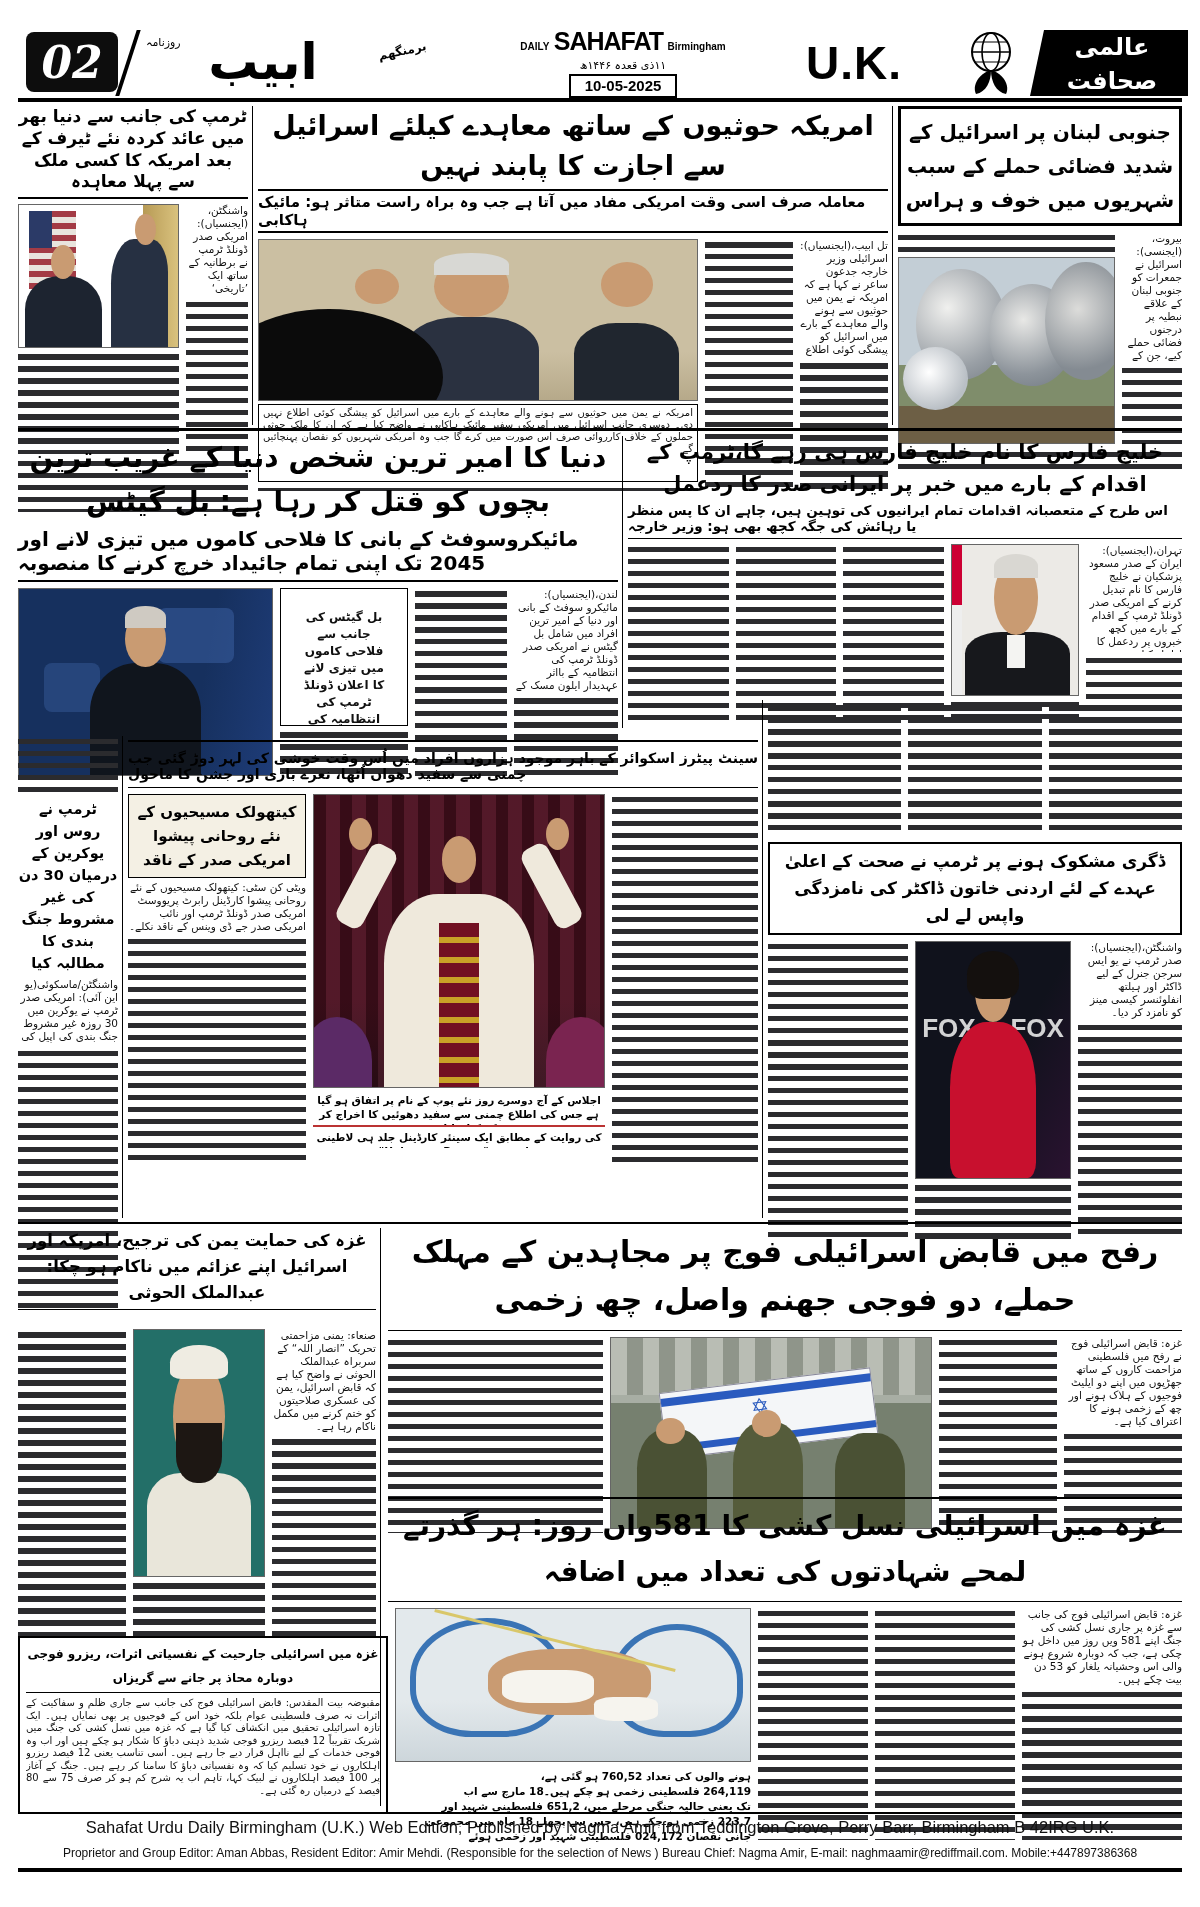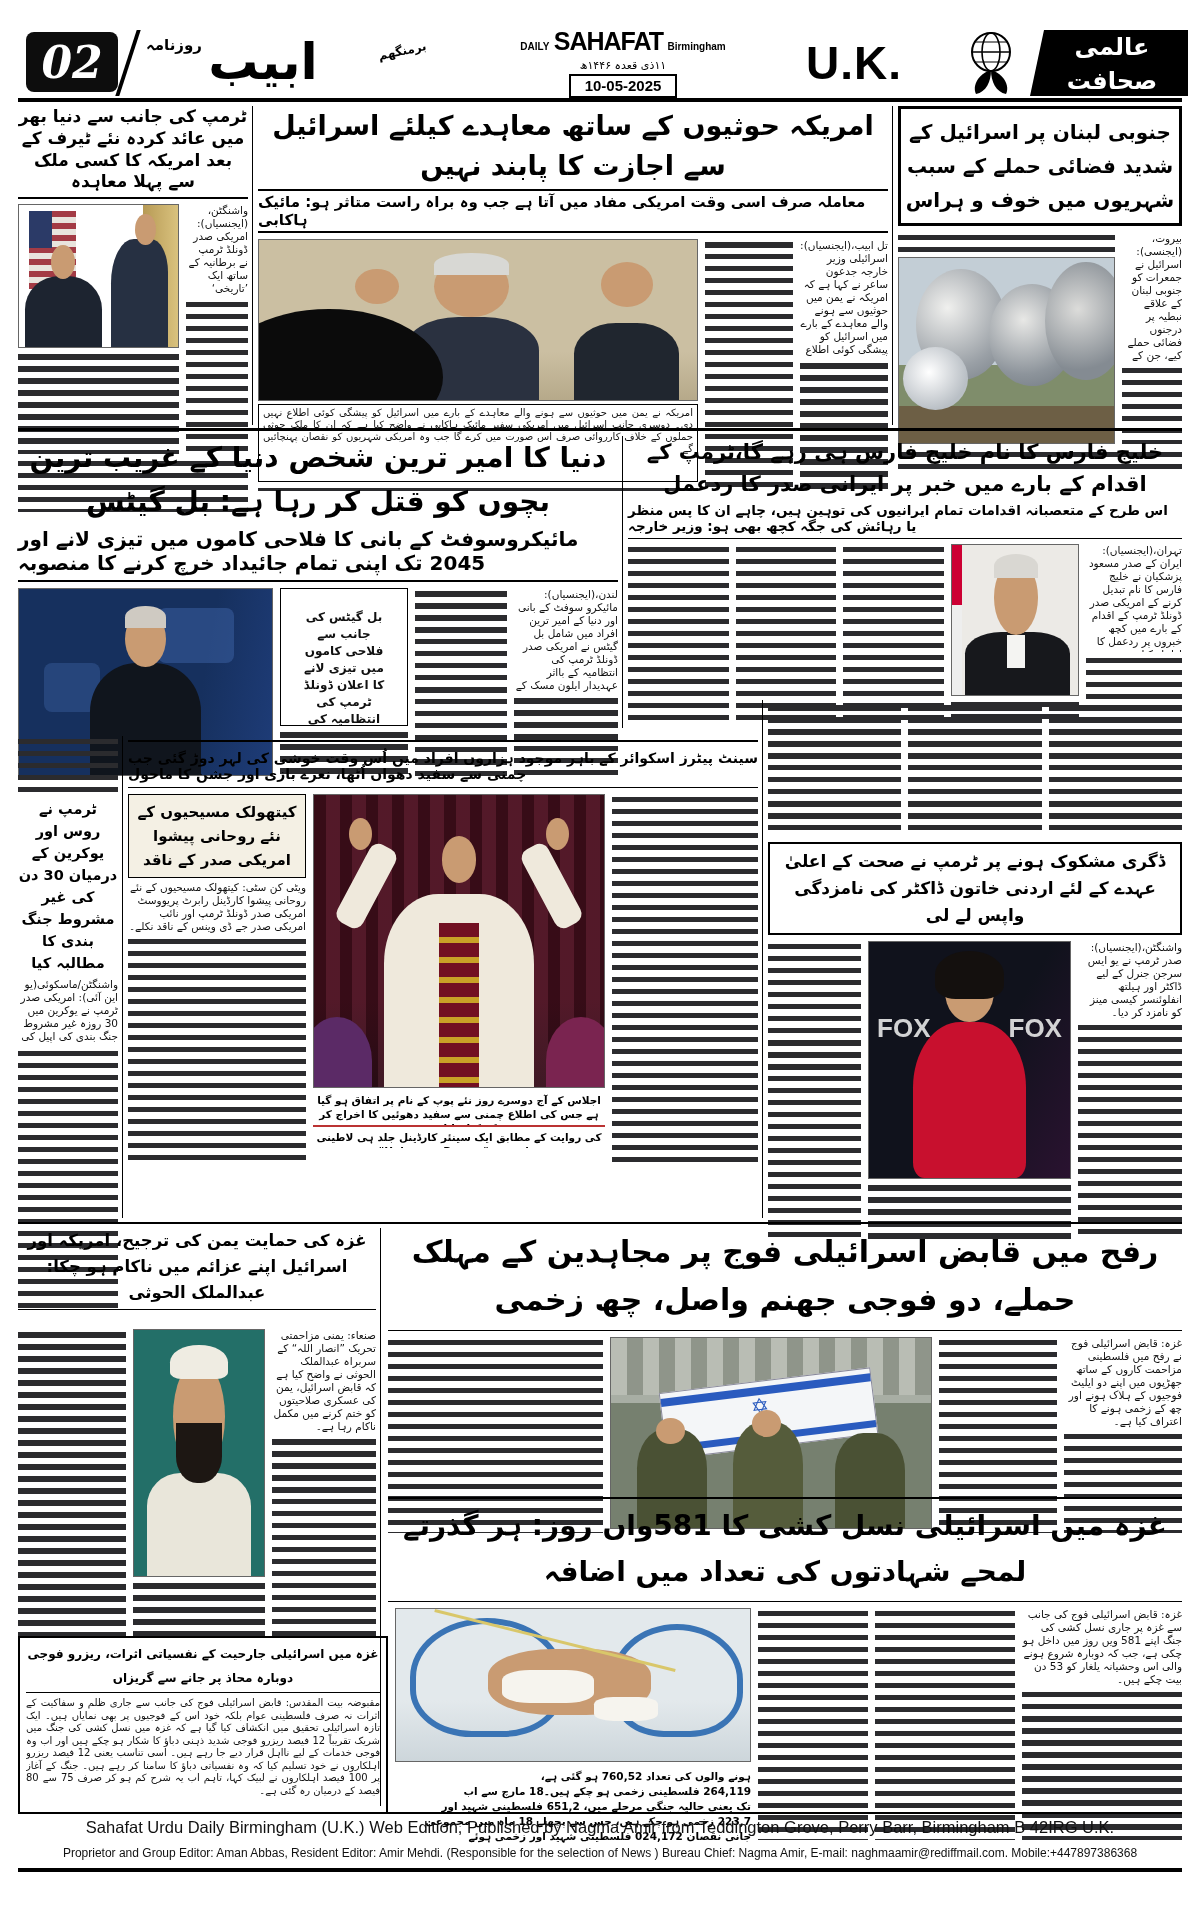--- a/index.html
+++ b/index.html
@@ -27,21 +27,21 @@
 
 <div class="page">
 
   <div class="abs" style="left:18px;top:30px;width:1164px;height:66px">
     <div class="abs" style="left:8px;top:2px;width:92px;height:60px;background:#0d0d0d;border-radius:8px;color:#fff;
                 display:flex;align-items:center;justify-content:center;font-family:'DejaVu Serif',serif;
                 font-style:italic;font-size:44px;font-weight:bold">
       <span>02</span>
     </div>
     <div class="abs" style="left:108px;top:0;width:4px;height:66px;background:#000;transform:skewX(-18deg)"></div>
-    <div class="abs" style="left:128px;top:6px;font-size:15px;direction:rtl;font-weight:bold">
+    <div class="abs" style="left:128px;top:6px;font-size:11px;direction:rtl;font-weight:normal">
       <span>روزنامہ</span>
     </div>
     <div class="abs hd" style="left:120px;top:2px;width:250px;font-size:50px;line-height:60px">
       <span>ابیب</span>
     </div>
     <div class="abs" style="left:360px;top:14px;font-size:12px;direction:rtl;font-weight:bold;transform:rotate(-12deg)">
       <span>برمنگھم</span>
     </div>
     <div class="abs eng" style="left:500px;top:0;width:210px;text-align:center">
       <div style="line-height:22px;white-space:nowrap">
@@ -264,21 +264,21 @@
       <div class="c" style="flex:1">
           <div class="tx"></div>
         </div>
     </div>
     <div class="hd box" style="font-size:17px;line-height:27px;padding:4px;margin-top:8px">ڈگری مشکوک ہونے پر ٹرمپ نے صحت کے اعلیٰ عہدے کے لئے اردنی خاتون ڈاکٹر کی نامزدگی واپس لے لی</div>
     <div class="body" style="height:300px;margin-top:6px">
       <div class="c" style="width:104px">
         <div class="dl" style="max-height:104px;overflow:hidden">واشنگٹن،(ایجنسیاں): صدر ٹرمپ نے یو ایس سرجن جنرل کے لیے ڈاکٹر اور ہیلتھ انفلوئنسر کیسی مینز کو نامزد کر دیا۔</div>
         <div class="tx"></div>
       </div>
-      <div class="c" style="width:203px">
+      <div class="c" style="width:156px">
         <div class="photo" id="ph-doctor" style="height:236px;background:linear-gradient(120deg,#10121c 0 55%,#2a1230 100%)">
           <span class="abs eng" style="left:4%;top:30%;color:#e8e8e8;font-size:26px;font-weight:900;opacity:.9">FOX</span>
           <span class="abs eng" style="right:4%;top:30%;color:#e8e8e8;font-size:26px;font-weight:900;opacity:.9">FOX</span>
           <div class="abs" style="left:22%;bottom:0;width:56%;height:66%;background:#c8102e;border-radius:42% 42% 10% 10%"></div>
           <div class="abs skin" style="left:38%;top:8%;width:24%;height:26%"></div>
           <div class="abs" style="left:33%;top:4%;width:34%;height:20%;background:#14100e;border-radius:50% 50% 30% 30%"></div>
         </div>
         <div class="tx"></div>
       </div>
       <div class="c" style="flex:1">

